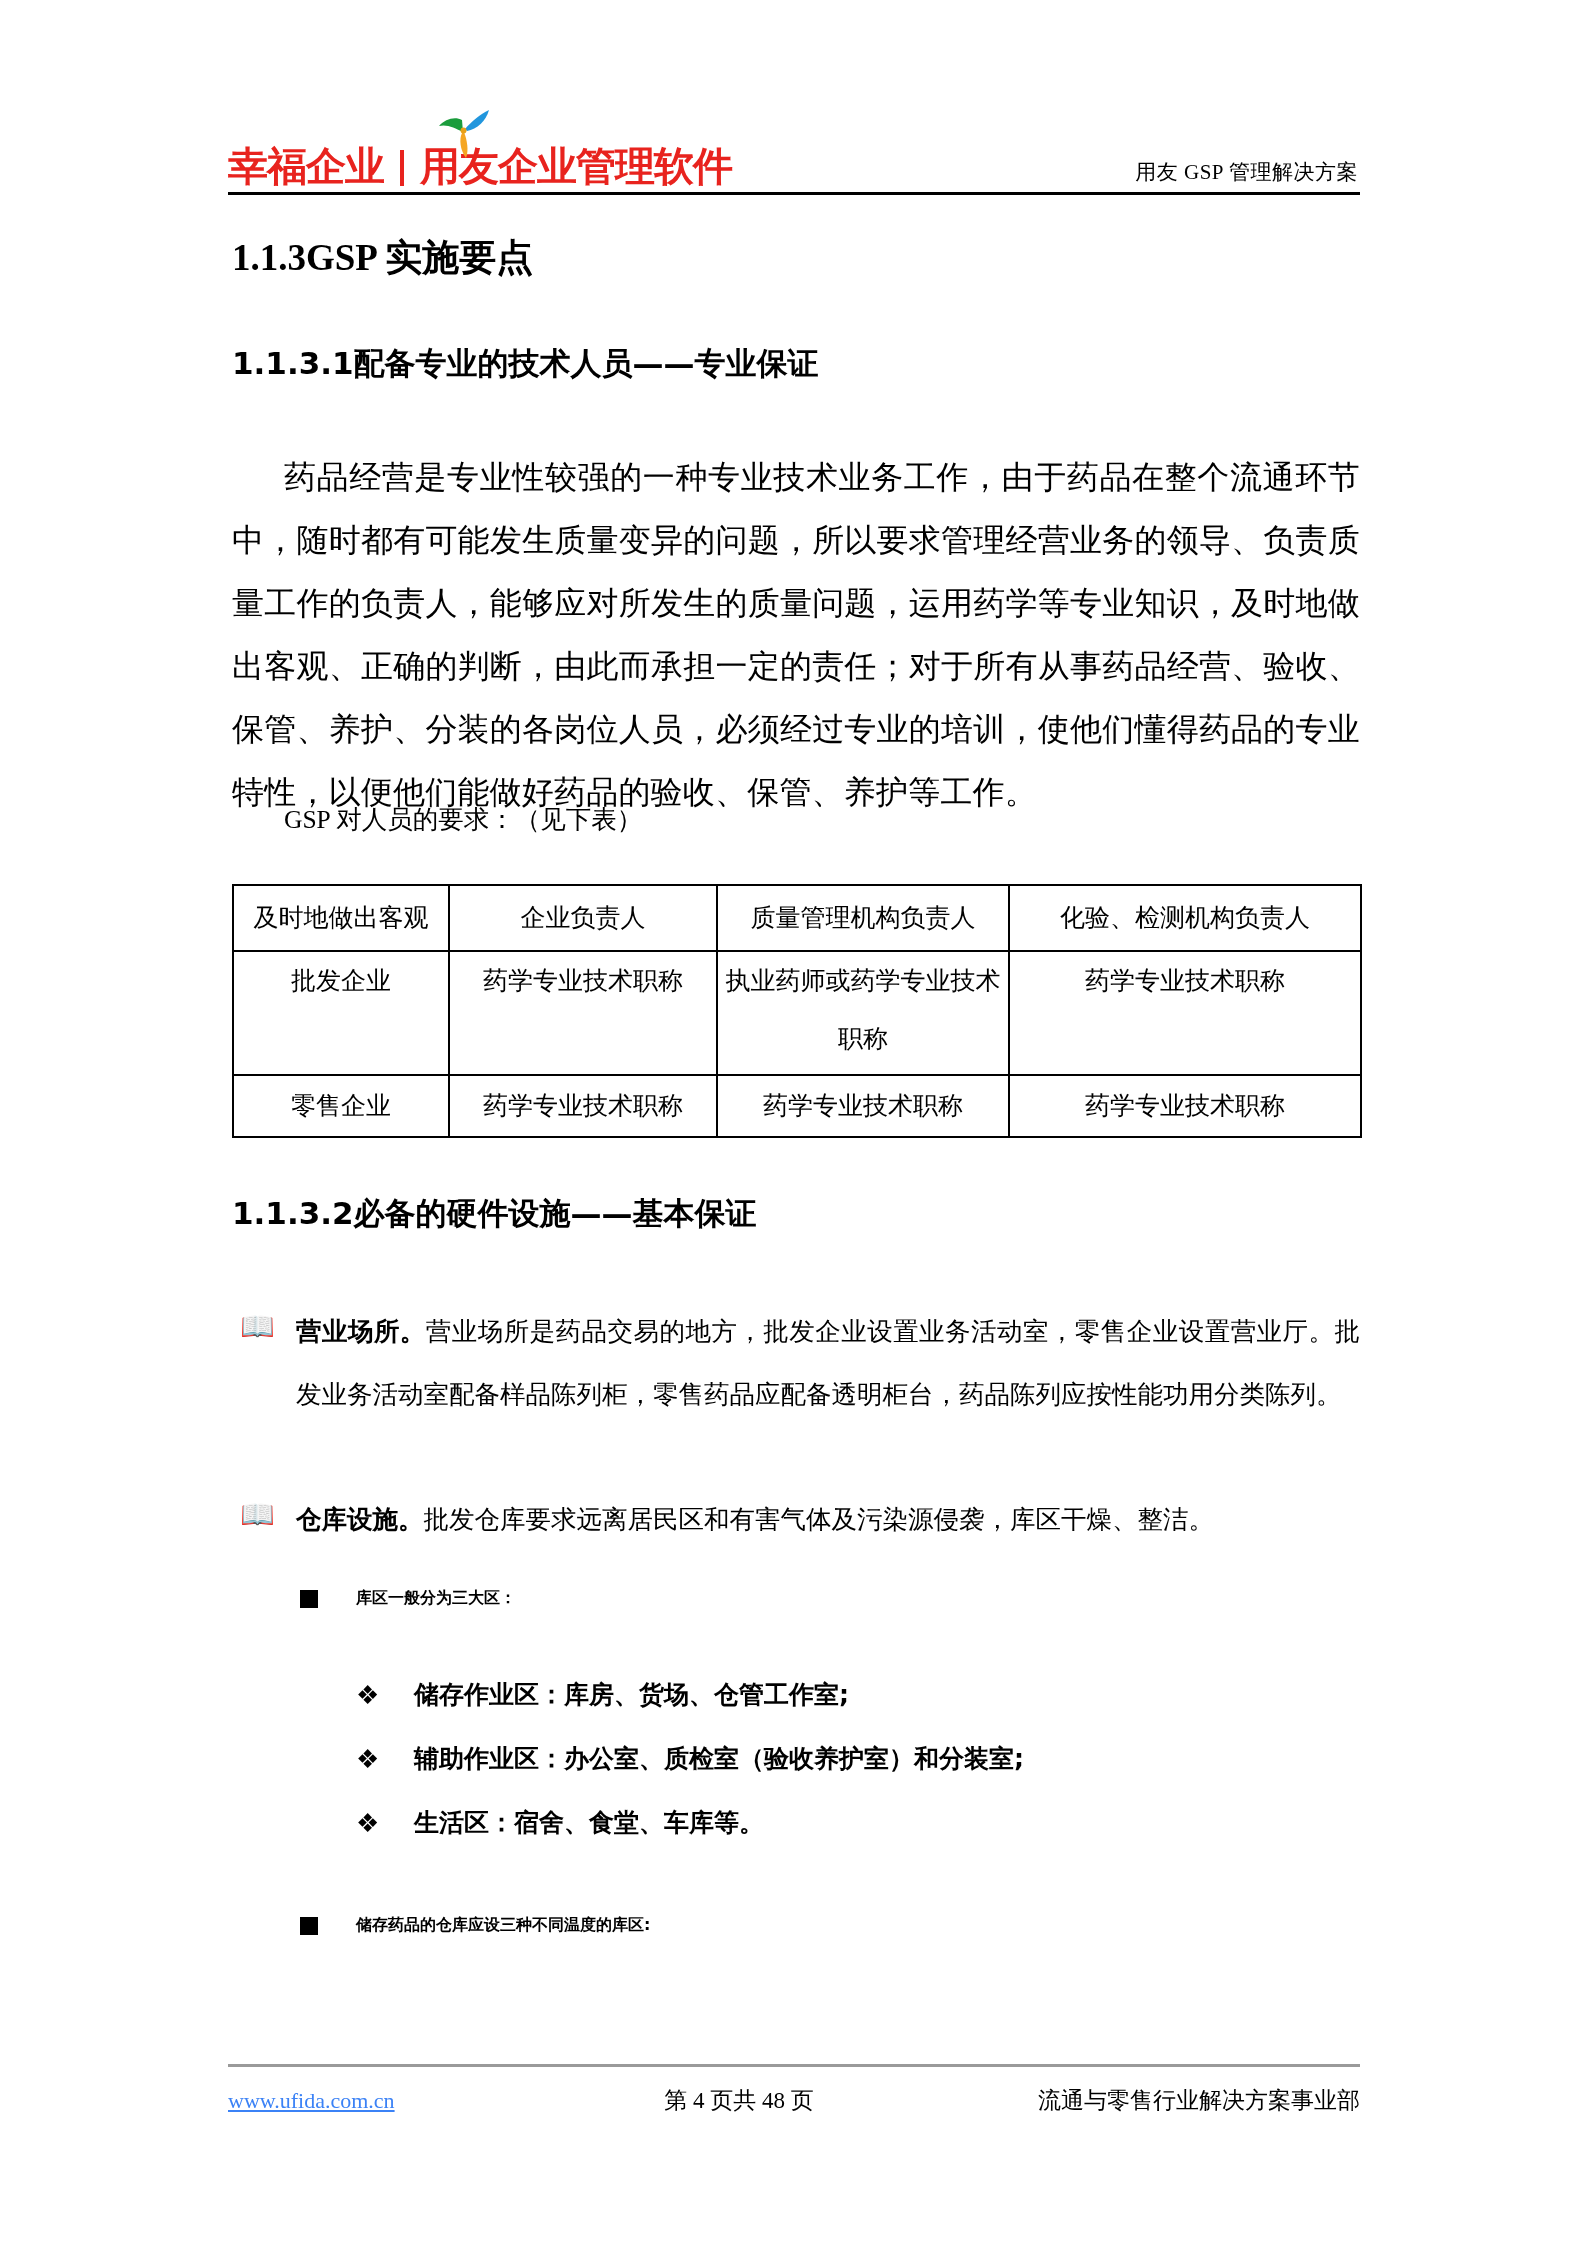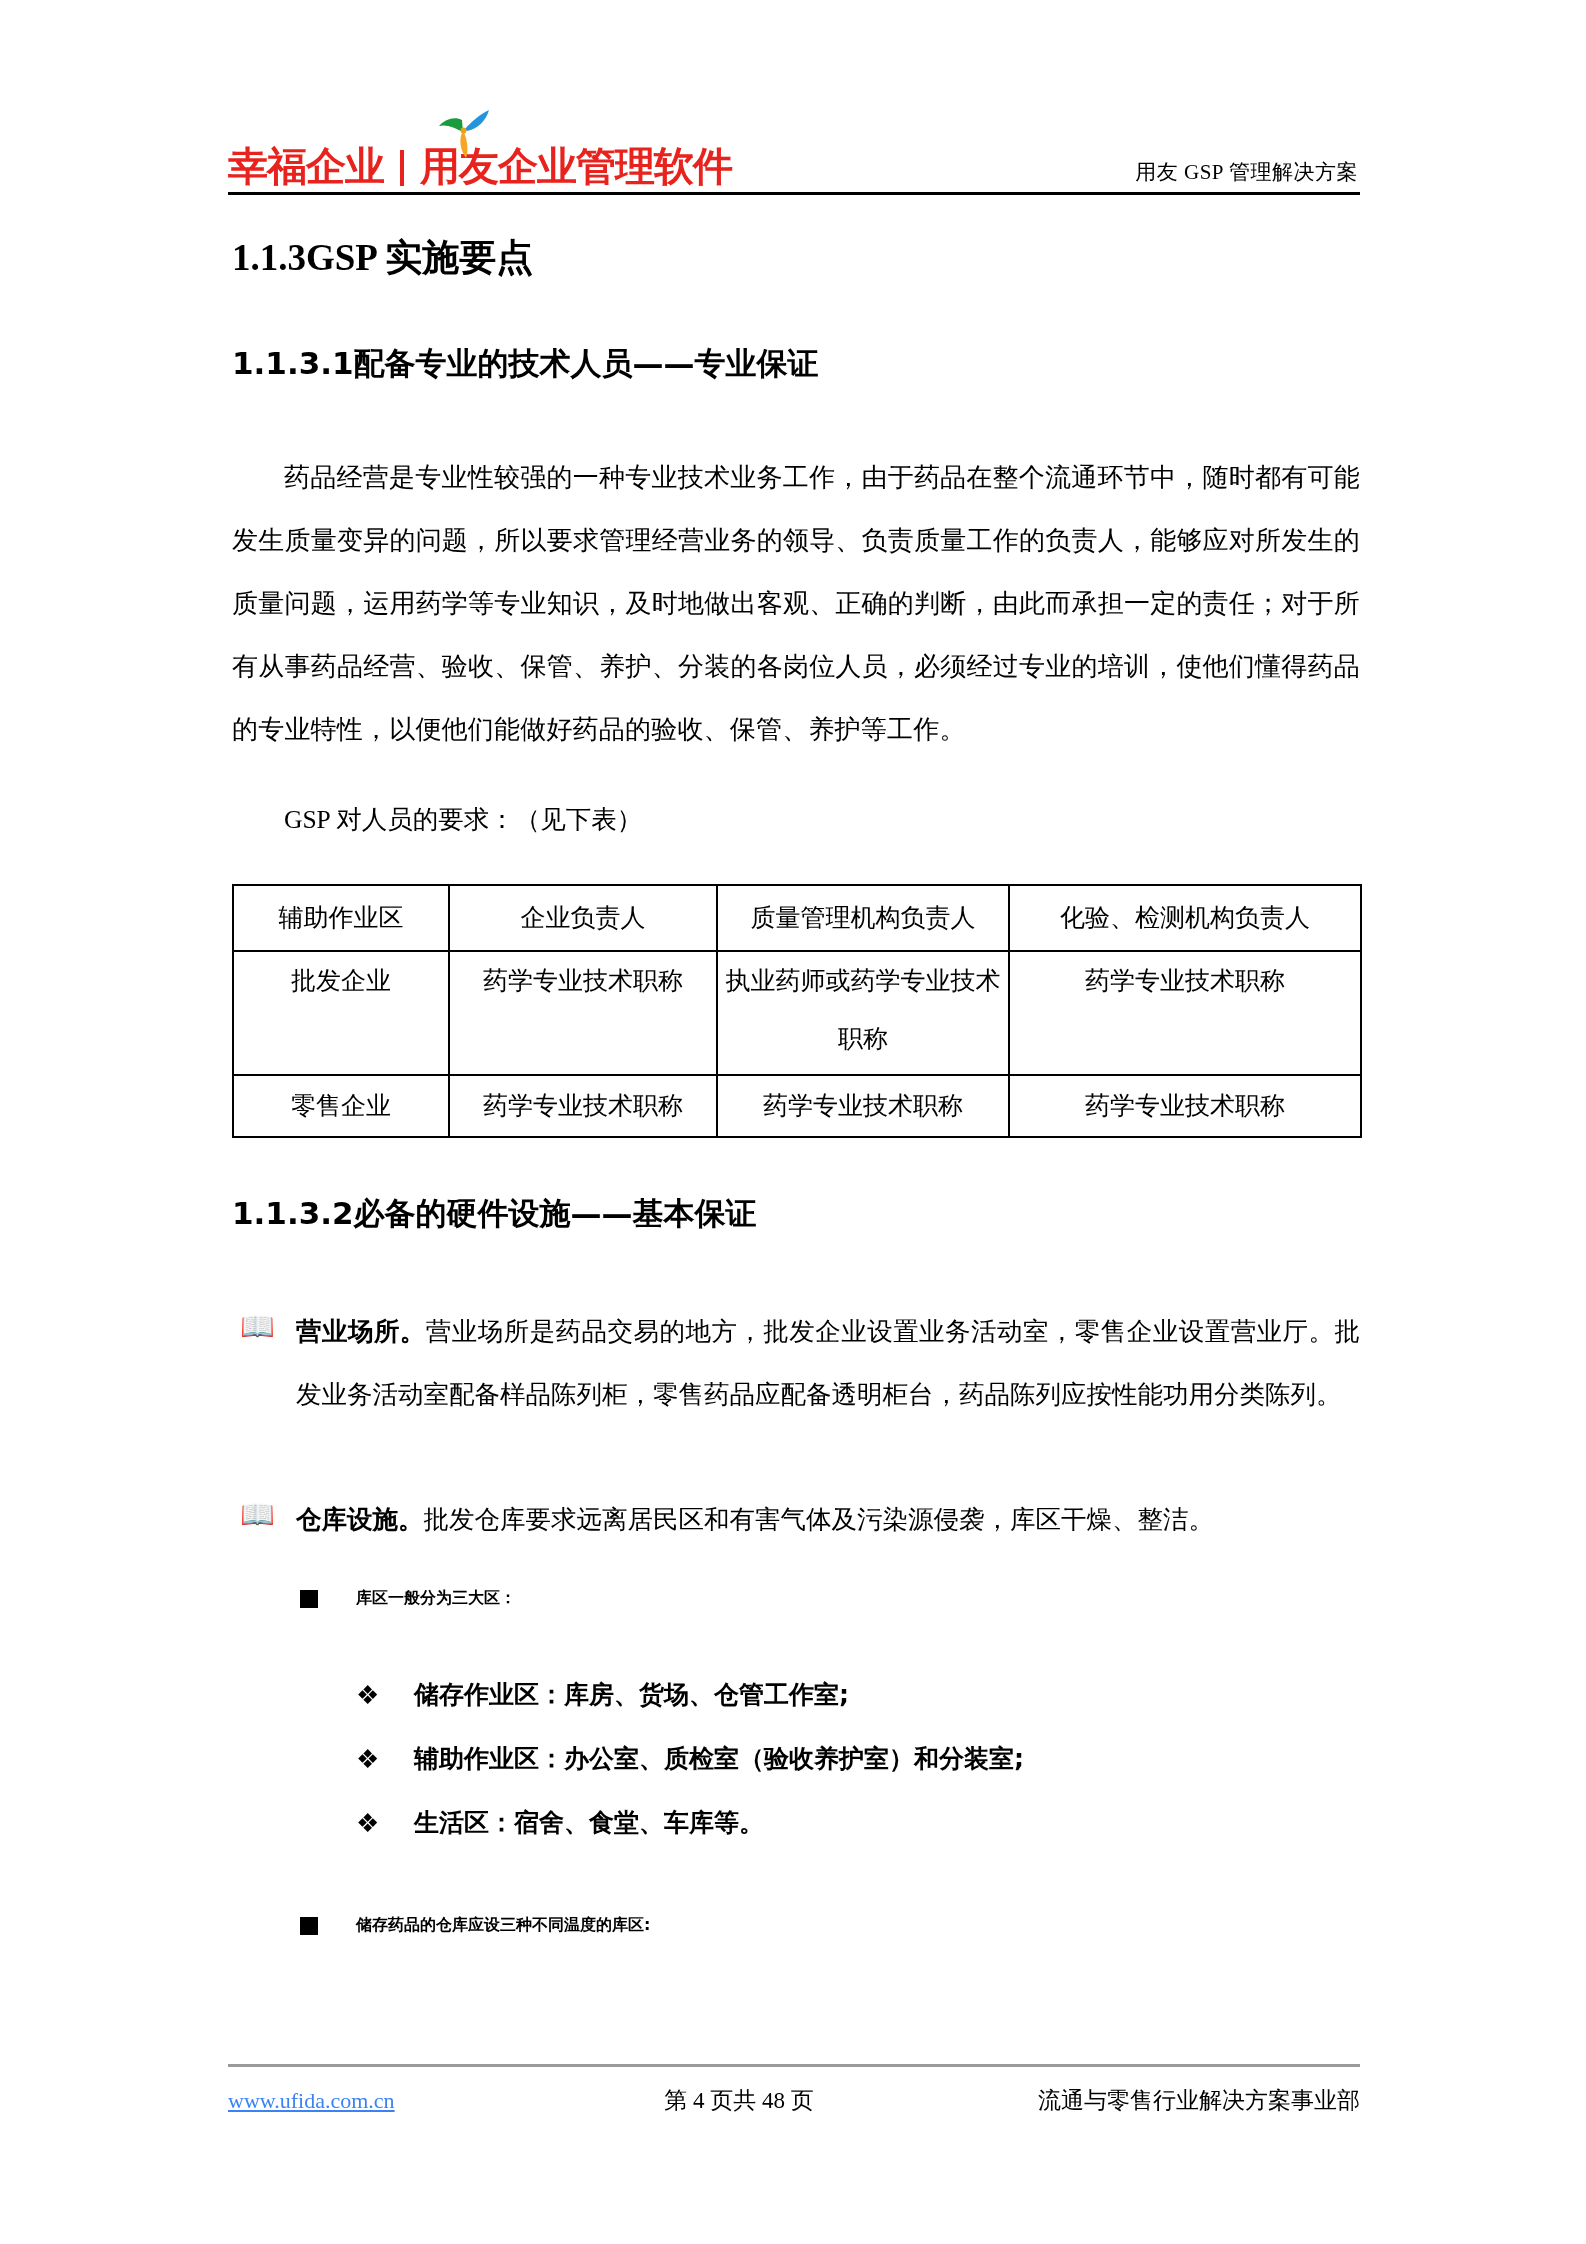--- a/index.html
+++ b/index.html
@@ -103,21 +103,21 @@
   }
   .h2-a { top: 344px; }
   .h2-b { top: 1194px; }
 
   
   .body-para {
     position: absolute;
     left: 232px;
     top: 446px;
     width: 1128px;
-    font-size: 26px;
+    font-size: 32px;
     line-height: 63px;
     text-align: justify;
     text-justify: inter-ideograph;
     text-indent: 52px;
     letter-spacing: 0.2px;
   }
   .lead-line {
     position: absolute;
     left: 232px;
     top: 800px;
@@ -297,21 +297,21 @@
   <div class="h2 h2-a">1.1.3.1配备专业的技术人员——专业保证</div>
 
   <div class="body-para">药品经营是专业性较强的一种专业技术业务工作，由于药品在整个流通环节中，随时都有可能发生质量变异的问题，所以要求管理经营业务的领导、负责质量工作的负责人，能够应对所发生的质量问题，运用药学等专业知识，及时地做出客观、正确的判断，由此而承担一定的责任；对于所有从事药品经营、验收、保管、养护、分装的各岗位人员，必须经过专业的培训，使他们懂得药品的专业特性，以便他们能做好药品的验收、保管、养护等工作。</div>
 
   <div class="lead-line">GSP 对人员的要求：（见下表）</div>
 
   <div class="tbl-wrap">
     <table class="gsp">
       <tbody>
           <tr class="hdr">
-        <td class="col1">辅助作业区</td>
+        <td class="col1">及时地做出客观</td>
         <td class="col2">企业负责人</td>
         <td class="col3">质量管理机构负责人</td>
         <td class="col4">化验、检测机构负责人</td>
       </tr>
       <tr class="r1">
         <td class="col1">批发企业</td>
         <td class="col2">药学专业技术职称</td>
         <td class="col3">执业药师或药学专业技术职称</td>
         <td class="col4">药学专业技术职称</td>
       </tr>

